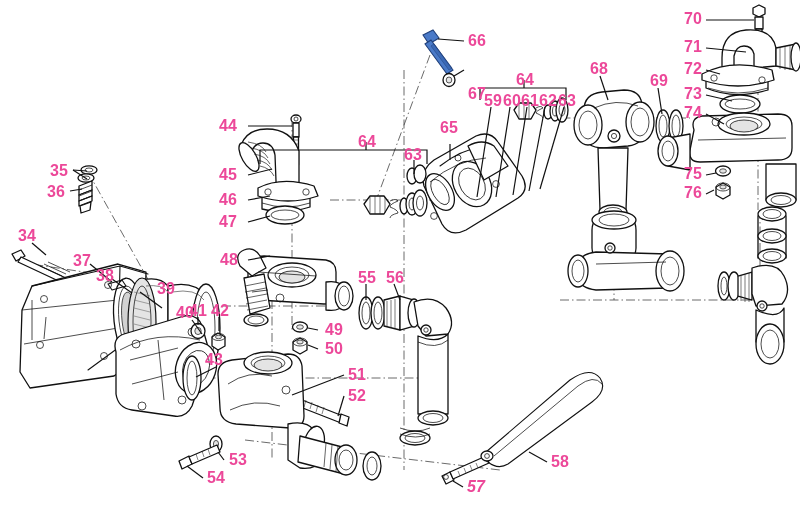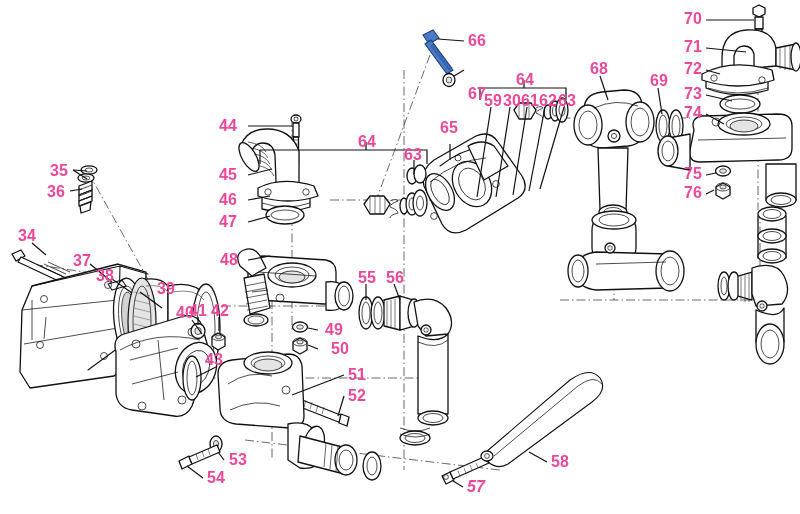--- a/index.html
+++ b/index.html
@@ -486,31 +486,31 @@
   <div class="lbl" style="left:176px;top:305px;">40</div>
   <div class="lbl" style="left:189px;top:303px;">41</div>
   <div class="lbl" style="left:211px;top:303px;">42</div>
   <div class="lbl" style="left:205px;top:352px;">43</div>
   <div class="lbl" style="left:219px;top:118px;">44</div>
   <div class="lbl" style="left:219px;top:167px;">45</div>
   <div class="lbl" style="left:219px;top:192px;">46</div>
   <div class="lbl" style="left:219px;top:214px;text-align:right;">47</div>
   <div class="lbl" style="left:220px;top:252px;">48</div>
   <div class="lbl" style="left:325px;top:322px;">49</div>
-  <div class="lbl" style="left:325px;top:341px;margin-left:6px;">50</div>
+  <div class="lbl" style="left:325px;top:341px;">50</div>
   <div class="lbl" style="left:348px;top:367px;">51</div>
   <div class="lbl" style="left:348px;top:388px;">52</div>
   <div class="lbl" style="left:229px;top:452px;">53</div>
   <div class="lbl" style="left:207px;top:470px;">54</div>
   <div class="lbl" style="left:358px;top:270px;">55</div>
   <div class="lbl" style="left:386px;top:270px;">56</div>
   <div class="lbl" style="left:467px;top:479px;font-style:italic;">57</div>
   <div class="lbl" style="left:551px;top:454px;">58</div>
   <div class="lbl" style="left:484px;top:93px;">59</div>
-  <div class="lbl" style="left:503px;top:93px;">30</div>
+  <div class="lbl" style="left:503px;top:93px;">60</div>
   <div class="lbl" style="left:521px;top:93px;">61</div>
   <div class="lbl" style="left:539px;top:93px;">62</div>
   <div class="lbl" style="left:558px;top:93px;">63</div>
   <div class="lbl" style="left:404px;top:147px;">63</div>
   <div class="lbl" style="left:358px;top:134px;">64</div>
   <div class="lbl" style="left:516px;top:72px;">64</div>
   <div class="lbl" style="left:440px;top:120px;">65</div>
   <div class="lbl" style="left:468px;top:33px;">66</div>
   <div class="lbl" style="left:468px;top:62px;margin-top:24px;">67</div>
   <div class="lbl" style="left:590px;top:61px;">68</div>

